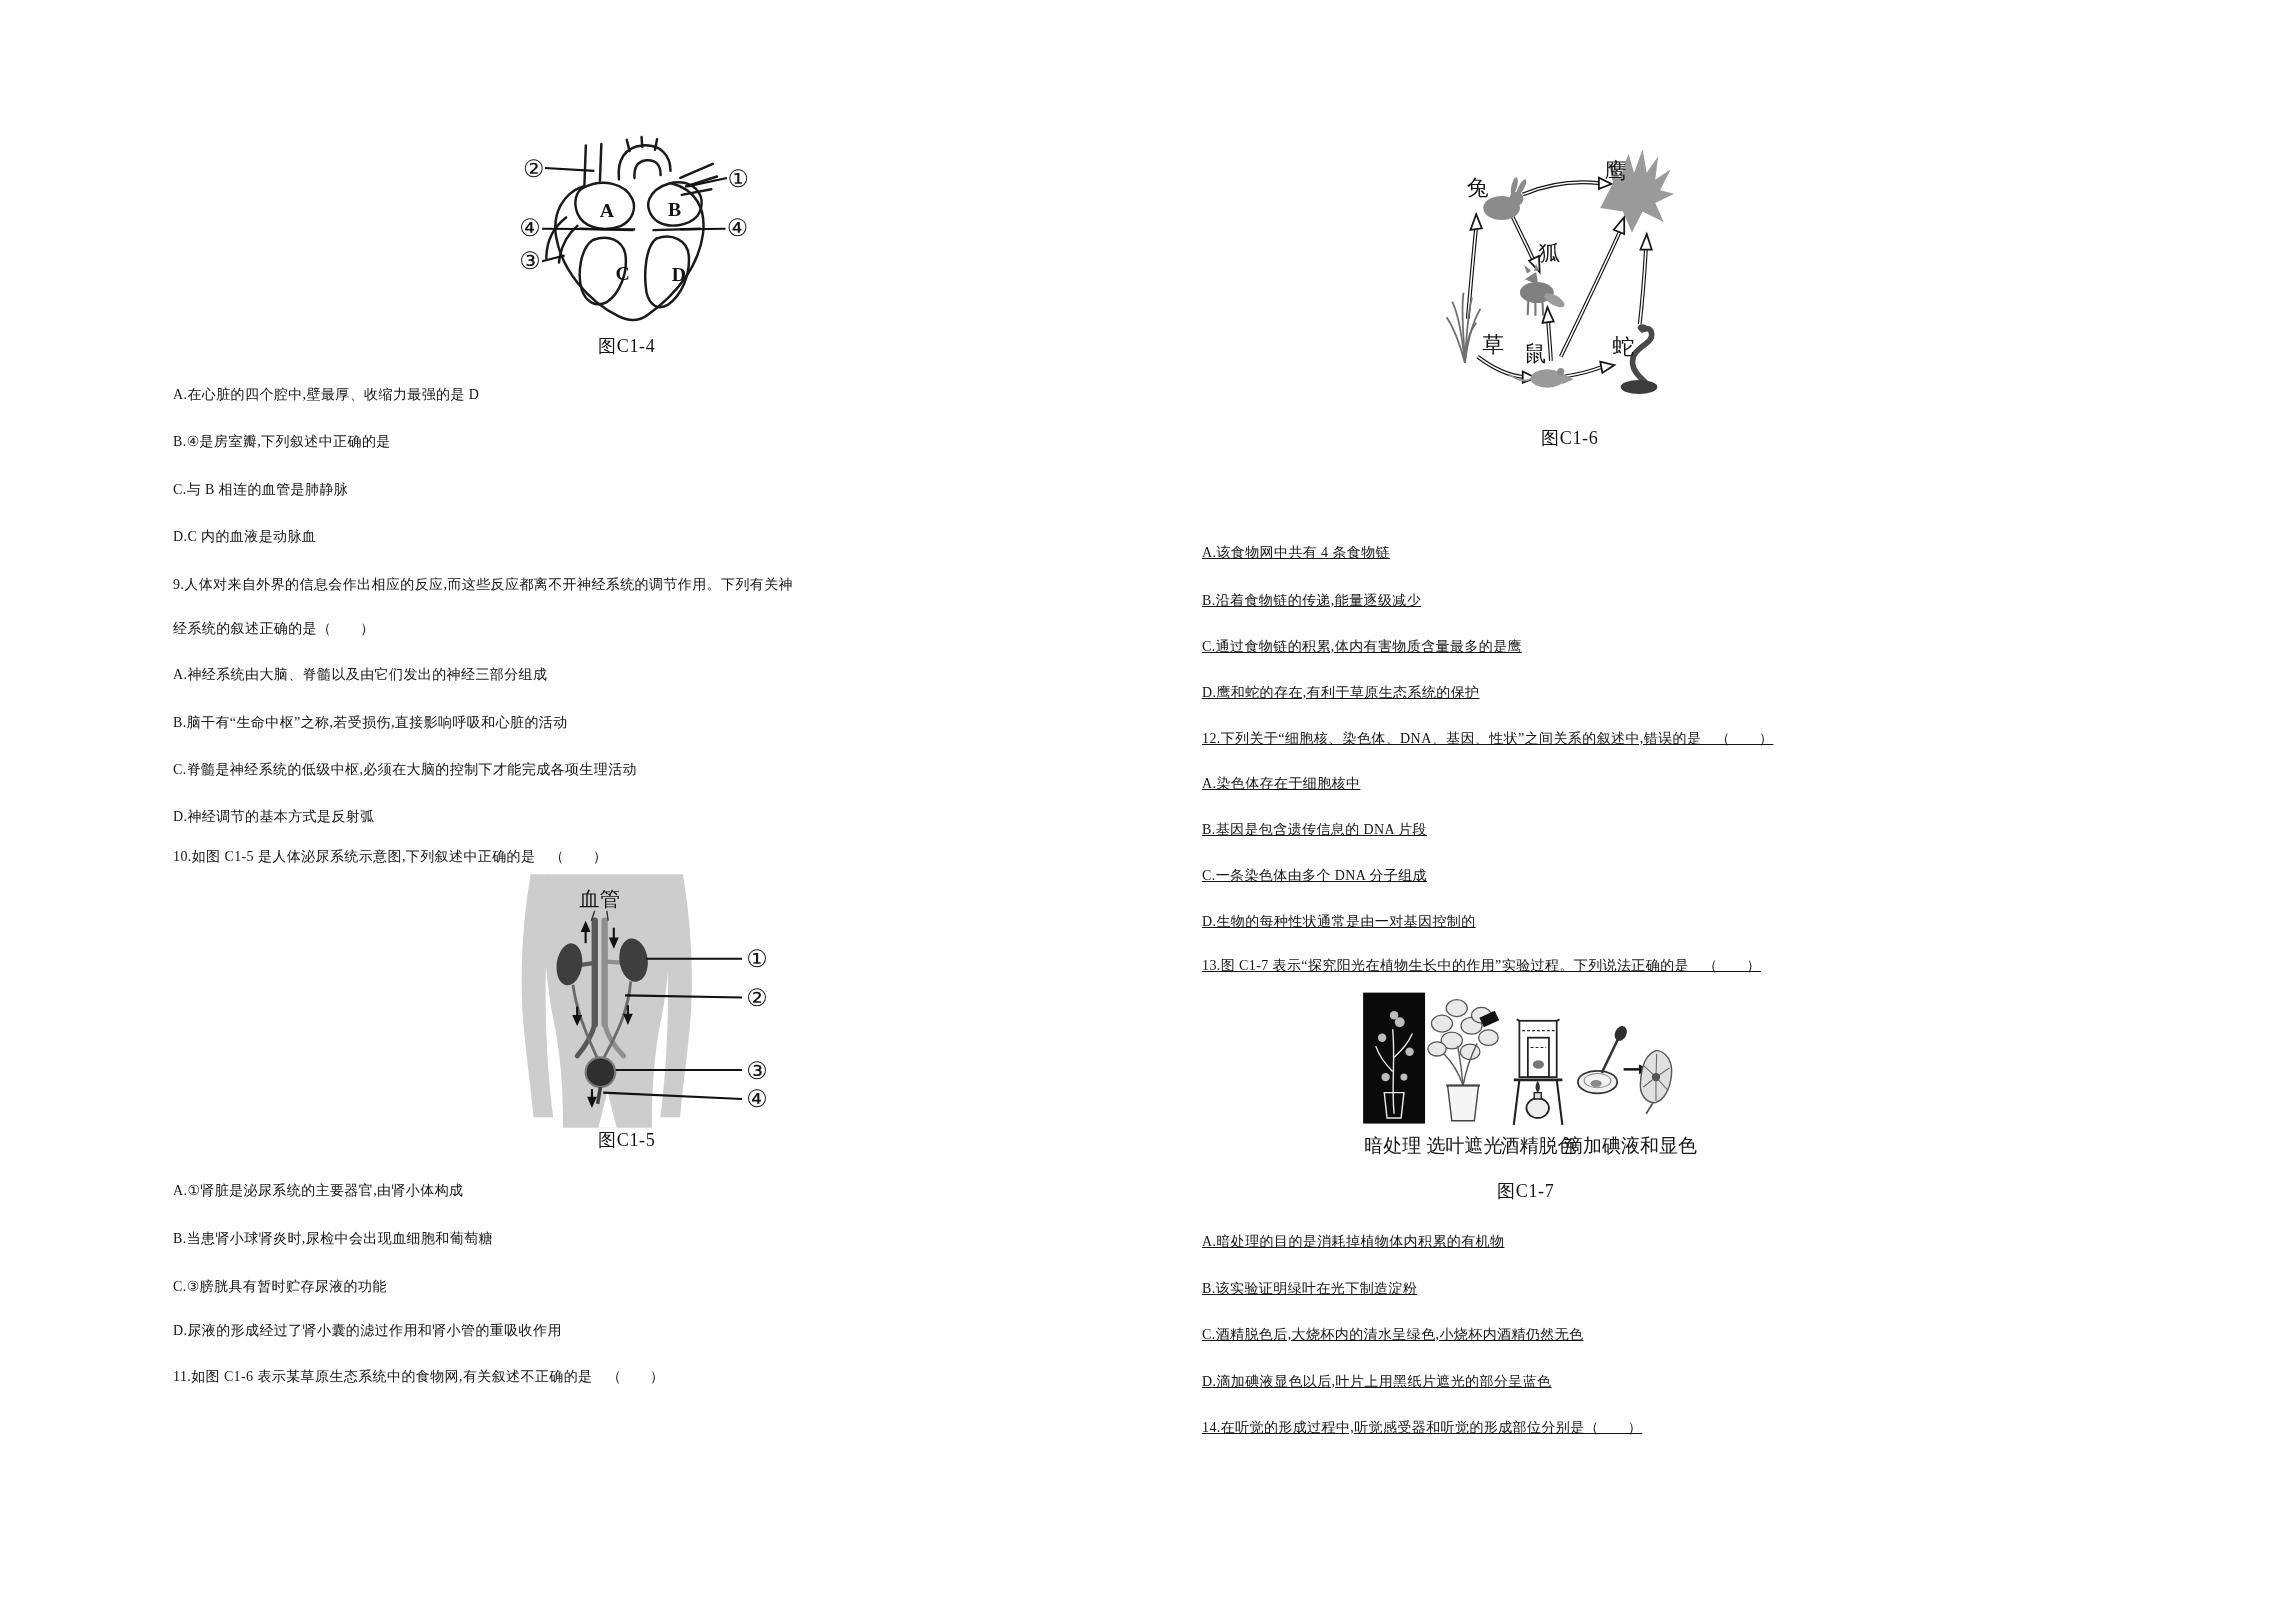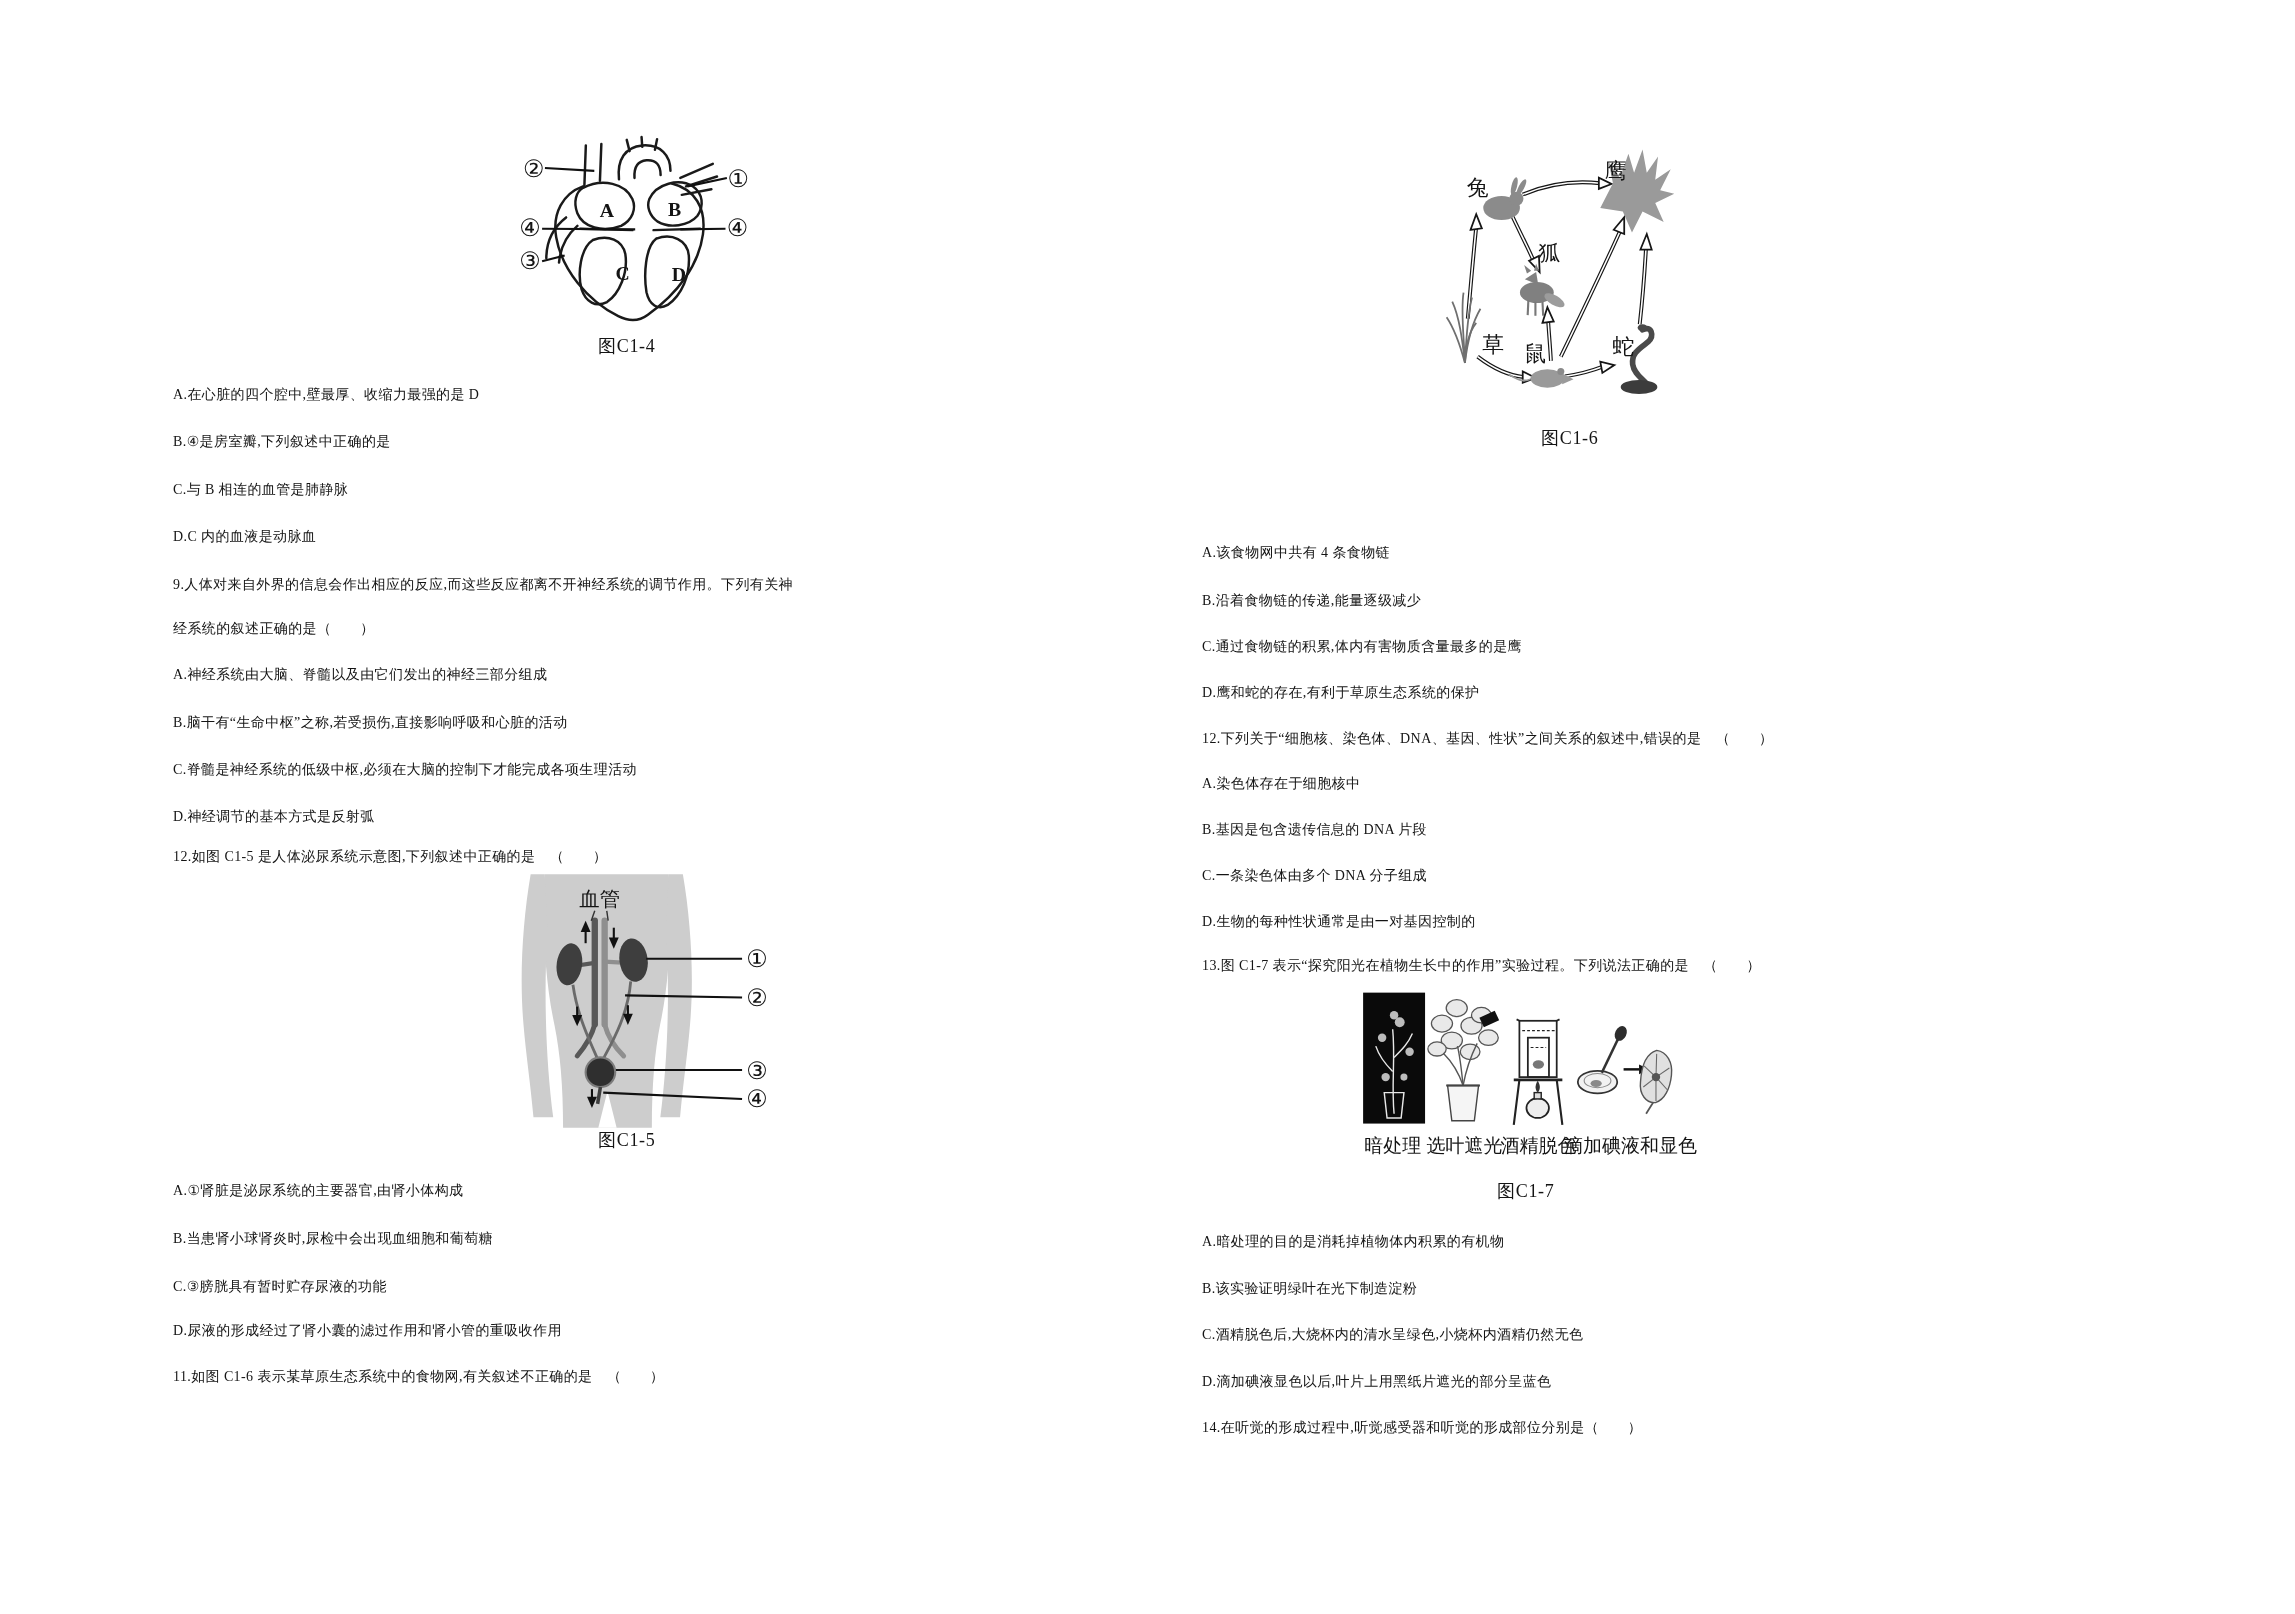--- a/index.html
+++ b/index.html
@@ -5,21 +5,21 @@
   html,body{margin:0;padding:0;background:#e8e8e8;}
   .page{
     position:relative;width:2295px;height:1614px;background:#ffffff;overflow:hidden;
     font-family:"Liberation Serif","DejaVu Serif",serif;color:#141414;
   }
   .t{
     position:absolute;font-size:14px;line-height:27px;white-space:pre;
     letter-spacing:0.4px;
   }
   .L{left:173px;}
-  .R{left:1202px;}
+  .R{left:1202px;text-decoration:underline;}
   .cap{position:absolute;font-size:18px;letter-spacing:0.7px;}
   svg{position:absolute;}
   svg text{font-family:"Liberation Serif","DejaVu Serif",serif;fill:#141414;}
   .ln{stroke:#1a1a1a;stroke-width:3.5;fill:none;stroke-linecap:round;}
   .lead{stroke:#111;stroke-width:3;}
   .callout{font-size:34px;text-anchor:middle;}
   .chamber{font-size:28px;font-weight:bold;text-anchor:middle;}
   .ao{stroke:#161616;stroke-width:5.5;fill:none;}
   .ai{stroke:#ffffff;stroke-width:2.2;fill:none;}
   .ah{fill:#ffffff;stroke:#161616;stroke-width:2.5;}
@@ -82,21 +82,21 @@
   <div class="t L" style="top:381px">A.在心脏的四个腔中,壁最厚、收缩力最强的是 D</div>
   <div class="t L" style="top:428px">B.④是房室瓣,下列叙述中正确的是</div>
   <div class="t L" style="top:476px">C.与 B 相连的血管是肺静脉</div>
   <div class="t L" style="top:523px">D.C 内的血液是动脉血</div>
   <div class="t L" style="top:571px">9.人体对来自外界的信息会作出相应的反应,而这些反应都离不开神经系统的调节作用。下列有关神</div>
   <div class="t L" style="top:615px">经系统的叙述正确的是（　　）</div>
   <div class="t L" style="top:661px">A.神经系统由大脑、脊髓以及由它们发出的神经三部分组成</div>
   <div class="t L" style="top:709px">B.脑干有“生命中枢”之称,若受损伤,直接影响呼吸和心脏的活动</div>
   <div class="t L" style="top:756px">C.脊髓是神经系统的低级中枢,必须在大脑的控制下才能完成各项生理活动</div>
   <div class="t L" style="top:803px">D.神经调节的基本方式是反射弧</div>
-  <div class="t L" style="top:843px">12.如图 C1-5 是人体泌尿系统示意图,下列叙述中正确的是　（　　）</div>
+  <div class="t L" style="top:843px">10.如图 C1-5 是人体泌尿系统示意图,下列叙述中正确的是　（　　）</div>
 
   <svg style="left:494px;top:874px" width="296" height="254" viewBox="0 0 420 360">
     <g fill="#cdcdcd">
       <path d="M72,0 C68,70 72,150 86,215 C94,255 98,300 98,360 L224,360 C224,300 228,252 236,212 C250,148 252,70 248,0 Z"></path>
       <path d="M72,0 L52,0 C40,70 36,150 42,215 C45,252 52,300 56,345 L84,345 C74,270 70,170 76,80 Z"></path>
       <path d="M248,0 L268,0 C280,70 284,150 278,215 C275,252 268,300 264,345 L236,345 C246,270 250,170 244,80 Z"></path>
     </g>
     <polygon points="148,360 161,308 174,360" fill="#ffffff"></polygon>
     <g stroke-linecap="round">
       <line x1="143" y1="66" x2="143" y2="213" stroke="#585858" stroke-width="9"></line>

